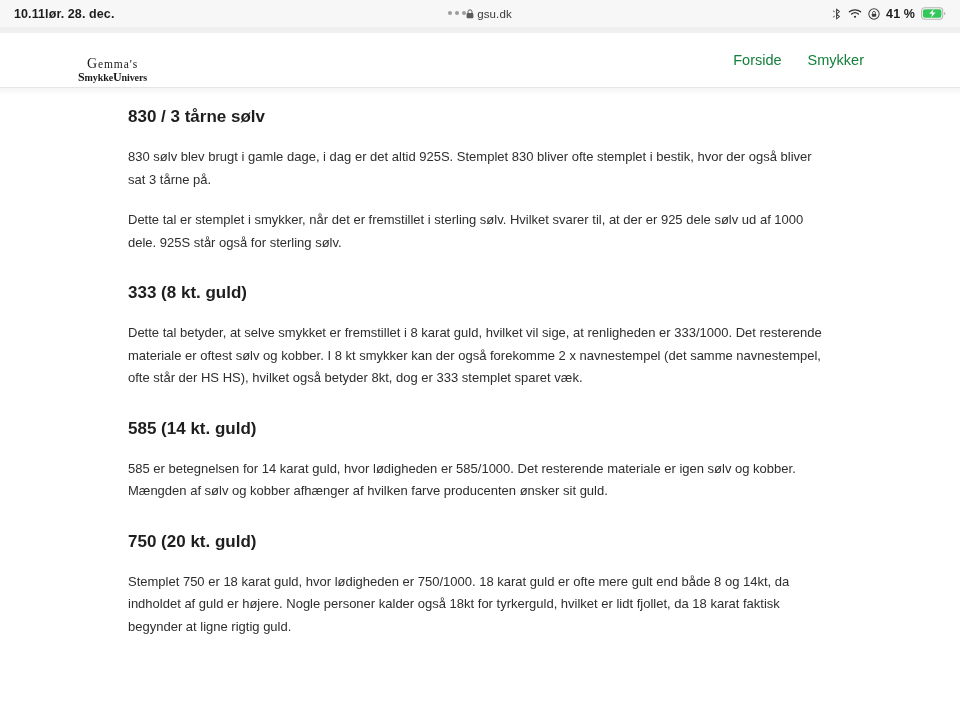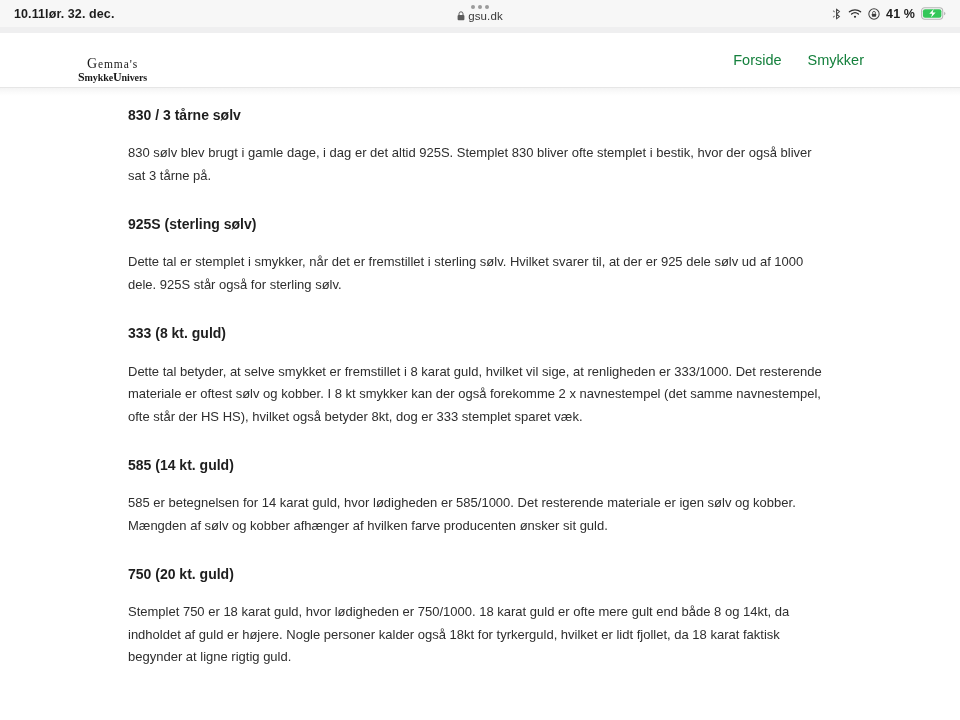--- a/index.html
+++ b/index.html
@@ -53,21 +53,21 @@
   }
 
   
   .url-cluster {
     position: absolute;
     left: 0;
     right: 0;
     top: 0;
     height: 27px;
     display: flex;
-    flex-direction: column;
+    flex-direction: row;
     align-items: center;
     justify-content: center;
     pointer-events: none;
   }
 
   .tab-dots {
     display: flex;
     gap: 3px;
     margin-bottom: 1px;
     pointer-events: auto;
@@ -154,21 +154,21 @@
 
   
   .content {
     padding: 10px 128px 0 128px;
     background: #ffffff;
   }
 
   .article { max-width: 706px; }
 
   .sec-heading {
-    font-size: 14px;
+    font-size: 17px;
     font-weight: bold;
     color: #1e1e1e;
     line-height: 1.3;
     margin-top: 28px;
   }
   .sec-heading:first-child { margin-top: 0; }
 
   .sec-body {
     font-size: 13px;
     line-height: 22.5px;
@@ -176,21 +176,21 @@
     margin-top: 18px;
   }
 </style>
 </head>
 <body>
 
 <div class="statusbar">
 
   <div class="status-left">
     <span>10.11</span>
-    <span>lør. 32. dec.</span>
+    <span>lør. 28. dec.</span>
   </div>
 
   <div class="url-cluster">
     <div class="tab-dots">
       <i></i>
       <i></i>
       <i></i>
     </div>
     <div class="url-row">
       <span class="lock-icon">
@@ -256,21 +256,20 @@
 </header>
 
 <div class="header-shadow"></div>
 
 <main class="content">
   <article class="article">
 
     <h2 class="sec-heading">830 / 3 tårne sølv</h2>
     <p class="sec-body">830 sølv blev brugt i gamle dage, i dag er det altid 925S. Stemplet 830 bliver ofte stemplet i bestik, hvor der også bliver sat 3 tårne på.</p>
 
-    <h2 class="sec-heading">925S (sterling sølv)</h2>
     <p class="sec-body">Dette tal er stemplet i smykker, når det er fremstillet i sterling sølv. Hvilket svarer til, at der er 925 dele sølv ud af 1000 dele. 925S står også for sterling sølv.</p>
 
     <h2 class="sec-heading">333 (8 kt. guld)</h2>
     <p class="sec-body">Dette tal betyder, at selve smykket er fremstillet i 8 karat guld, hvilket vil sige, at renligheden er 333/1000. Det resterende materiale er oftest sølv og kobber. I 8 kt smykker kan der også forekomme 2 x navnestempel (det samme navnestempel, ofte står der HS HS), hvilket også betyder 8kt, dog er 333 stemplet sparet væk.</p>
 
     <h2 class="sec-heading">585 (14 kt. guld)</h2>
     <p class="sec-body">585 er betegnelsen for 14 karat guld, hvor lødigheden er 585/1000. Det resterende materiale er igen sølv og kobber. Mængden af sølv og kobber afhænger af hvilken farve producenten ønsker sit guld.</p>
 
     <h2 class="sec-heading">750 (20 kt. guld)</h2>
     <p class="sec-body">Stemplet 750 er 18 karat guld, hvor lødigheden er 750/1000. 18 karat guld er ofte mere gult end både 8 og 14kt, da indholdet af guld er højere. Nogle personer kalder også 18kt for tyrkerguld, hvilket er lidt fjollet, da 18 karat faktisk begynder at ligne rigtig guld.</p>

